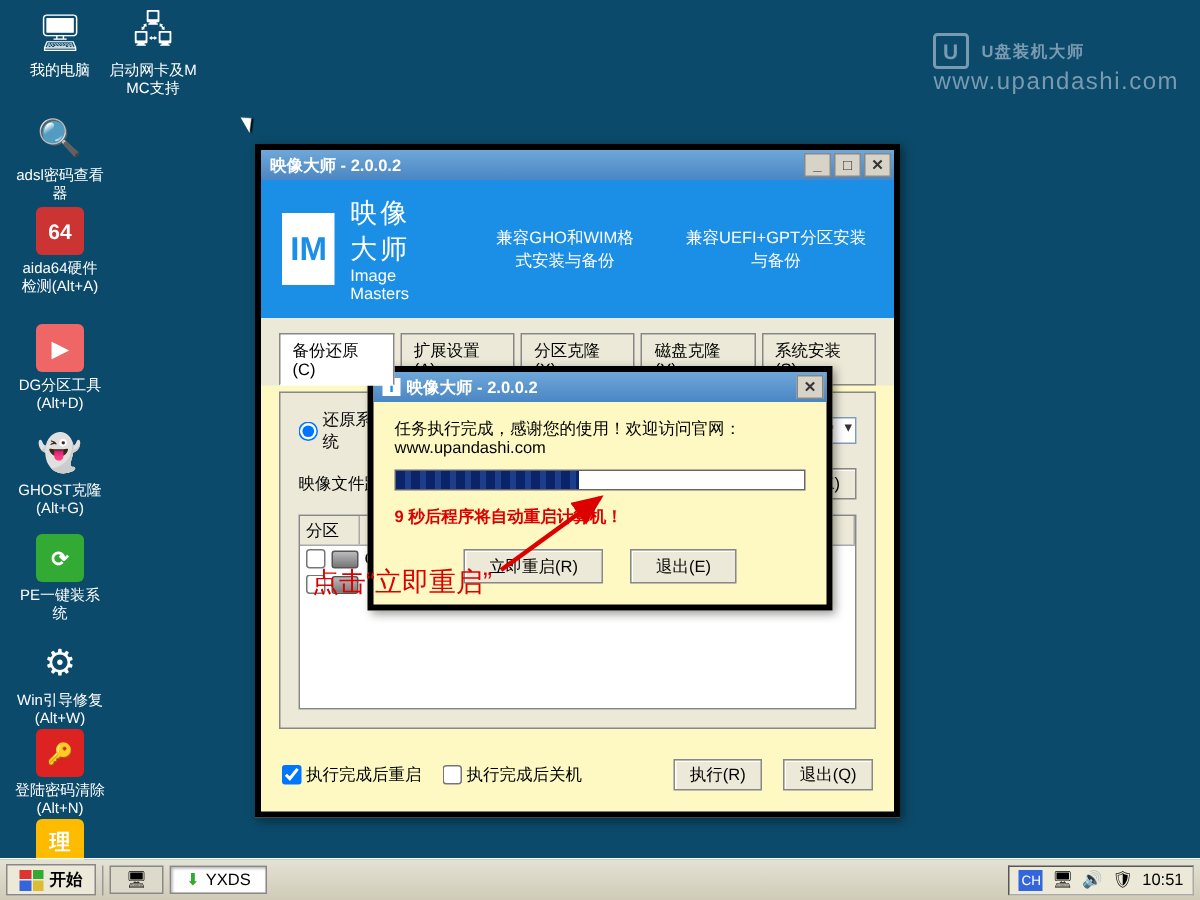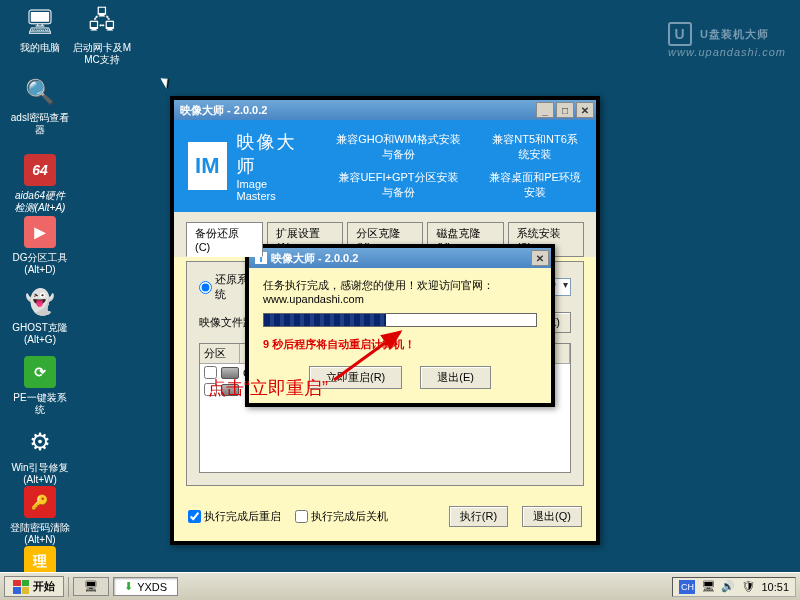--- a/index.html
+++ b/index.html
@@ -6,21 +6,21 @@
 body { width: 800px; height: 600px; background: #0b4a6a; overflow: hidden; position: relative; }
 
 
 .desktop-icon { position: absolute; width: 60px; text-align: center; color: #fff; cursor: pointer; }
 .desktop-icon .icon-img { width: 32px; height: 32px; margin: 0 auto 4px; display: flex; align-items: center; justify-content: center; font-size: 24px; }
 .desktop-icon .label { font-size: 10px; line-height: 12px; word-break: break-all; }
 
 
 .watermark { position: absolute; right: 14px; top: 22px; text-align: left; color: #799ab0; }
 .watermark .big { font-size: 20px; font-weight: bold; letter-spacing: 1px; display: flex; align-items: center; }
-.watermark .url { font-size: 11px; letter-spacing: 1px; font-style: italic; }
+.watermark .url { font-size: 16px; letter-spacing: 1px; }
 .wm-logo { width: 24px; height: 24px; border: 2px solid #799ab0; border-radius: 3px; margin-right: 8px; display: inline-flex; align-items: center; justify-content: center; font-size: 14px; font-weight: bold; }
 
 
 .cursor-arrow { position: absolute; left: 163px; top: 76px; width: 0; height: 0; border-left: 6px solid #fff; border-top: 4px solid transparent; border-bottom: 8px solid transparent; transform: rotate(-30deg); filter: drop-shadow(1px 1px 0 #000); }
 
 
 .window { position: absolute; border: 4px solid #000000; background: #fef9c3; box-shadow: 2px 2px 6px rgba(0,0,0,.4); }
 .titlebar { height: 20px; background: linear-gradient(#6fa7d8,#4a86c4); display: flex; align-items: center; padding: 0 2px 0 6px; color: #fff; font-weight: bold; }
 .titlebar .title { flex: 1; }
 .titlebar .btn { width: 18px; height: 16px; background: #d7d3c6; border: 1px solid #888; margin-left: 2px; display: flex; align-items: center; justify-content: center; color: #333; font-size: 10px; cursor: pointer; }
@@ -95,21 +95,21 @@
       <div class="label">我的电脑</div>
     </div>
     <div class="desktop-icon" style="left: 72px; top: 6px;">
       <div class="icon-img" style="">🖧</div>
       <div class="label">启动网卡及MMC支持</div>
     </div>
     <div class="desktop-icon" style="left: 10px; top: 76px;">
       <div class="icon-img" style="">🔍</div>
       <div class="label">adsl密码查看器</div>
     </div>
-    <div class="desktop-icon" style="left: 10px; top: 154px; font-style: italic;">
+    <div class="desktop-icon" style="left: 10px; top: 138px;">
       <div class="icon-img" style="background:#c33;color:#fff;border-radius:4px;font-size:14px;font-weight:bold;">64</div>
       <div class="label">aida64硬件检测(Alt+A)</div>
     </div>
     <div class="desktop-icon" style="left: 10px; top: 216px;">
       <div class="icon-img" style="background:#e66;color:#fff;border-radius:4px;font-size:14px;font-weight:bold;">▶</div>
       <div class="label">DG分区工具(Alt+D)</div>
     </div>
     <div class="desktop-icon" style="left: 10px; top: 286px;">
       <div class="icon-img" style="">👻</div>
       <div class="label">GHOST克隆(Alt+G)</div>
@@ -145,23 +145,21 @@
   <div class="header-banner">
     <div class="im-logo">
       <div class="im-box">IM</div>
       <div class="txt">
         <div class="cn">映像大师</div>
         <div class="en">Image Masters</div>
       </div>
     </div>
     <div class="header-tags" id="header-tags">
         <span>兼容GHO和WIM格式安装与备份</span>
-        <span>兼容NT5和NT6系统安装</span>
         <span>兼容UEFI+GPT分区安装与备份</span>
-        <span>兼容桌面和PE环境安装</span>
       </div>
   </div>
 
   <div class="tab-row" id="tab-row">
       <div class="tab-btn active">备份还原(C)</div>
       <div class="tab-btn">扩展设置(A)</div>
       <div class="tab-btn">分区克隆(X)</div>
       <div class="tab-btn">磁盘克隆(Y)</div>
       <div class="tab-btn">系统安装(S)</div>
     </div>

